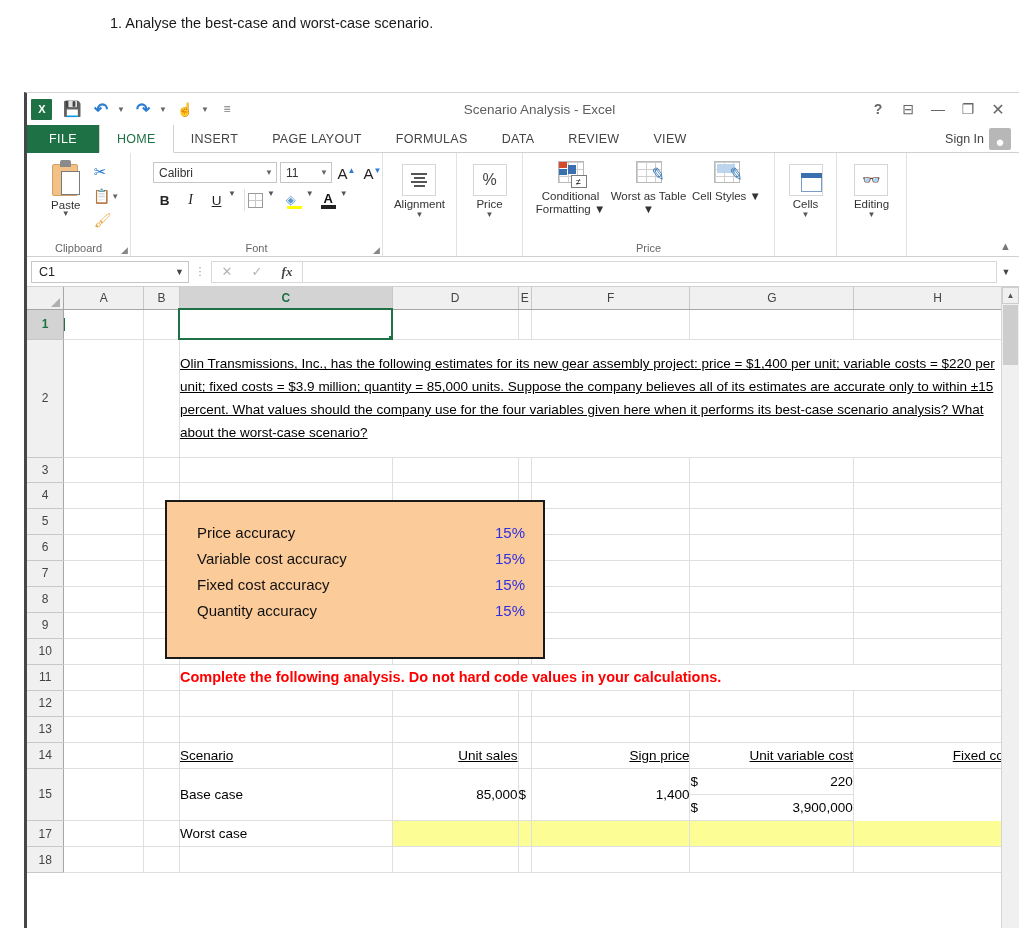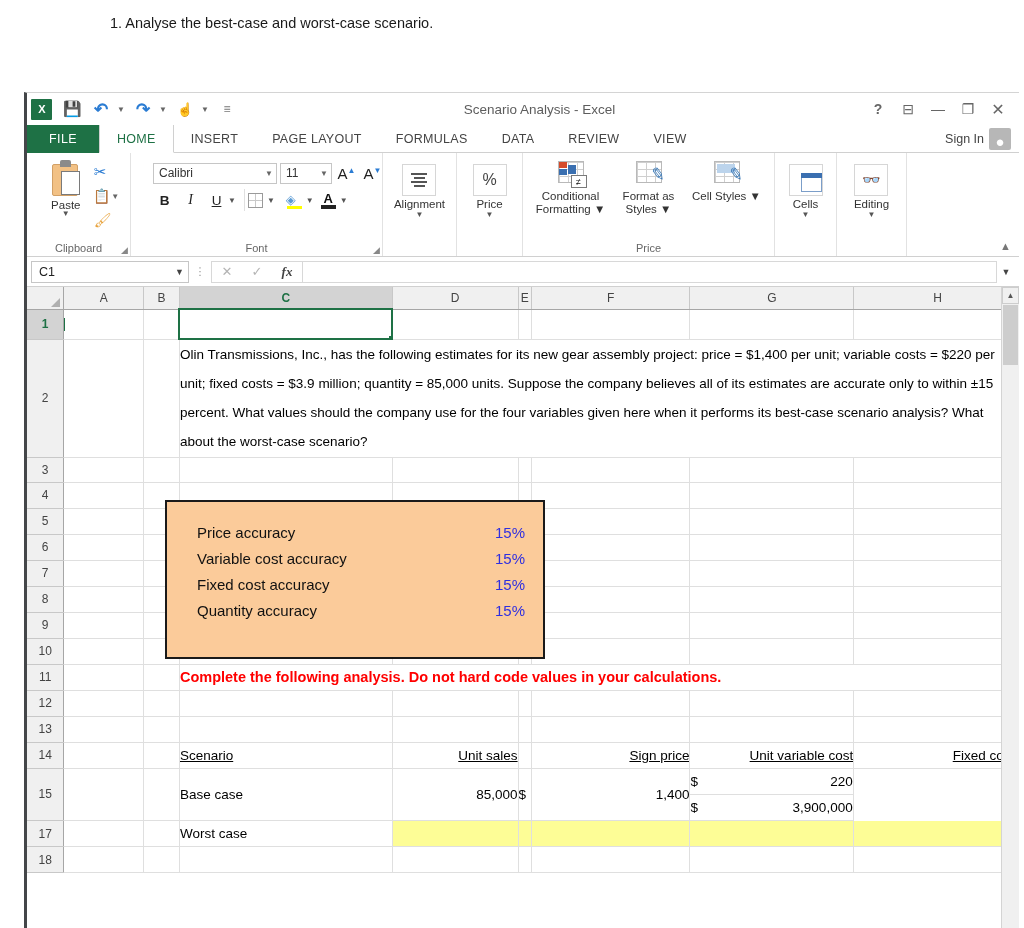--- a/index.html
+++ b/index.html
@@ -129,21 +129,21 @@
   .paste-txt { font-size:11.5px; color:#333; margin-top:1px; }
   .paste-caret { font-size:8px; color:#555; line-height:6px; }
   .clip-small { display:flex; flex-direction:column; gap:4px; padding-top:2px;}
   .ci { display:flex; align-items:center; gap:2px; height:20px; }
   .scissors { font-size:15px; color:#2b7cd3; }
   .copy-ico { font-size:14px; color:#2b7cd3; }
   .brush-ico { font-size:14px; color:#e8a33d; }
 
   
   .font-rows { display:flex; flex-direction:column; gap:5px; padding-top:2px; }
-  .frow { display:flex; align-items:center; gap:3px;padding-left:24px; }
+  .frow { display:flex; align-items:flex-start; gap:3px;padding-left:24px; }
   .combo {
     height:21px; border:1px solid #c6c6c6; background:#fff;
     display:flex; align-items:center; justify-content:space-between;
     font-size:12px; color:#333; padding:0 3px 0 5px;
   }
   .combo .cv { white-space:nowrap; }
   .combo .ca { font-size:8px; color:#666; }
   .fname { width:124px; }
   .fsize { width:52px; }
   .ibtn {
@@ -278,22 +278,22 @@
   td.active-cell { border:2px solid #1e7145; position:relative; }
   .fill-handle {
     position:absolute; right:-3px; bottom:-3px; width:5px; height:5px; background:#1e7145;
   }
   .caret-line {
     display:inline-block; width:1px; height:13px; background:#1e7145;
     vertical-align:middle;
   }
 
   .para-cell {
-    white-space:normal !important; font-size:14.5px; line-height:29px;
-    color:#000; padding:1px 4px 0 6px; vertical-align:top;
+    white-space:normal !important; font-size:14.5px; line-height:23px;
+    color:#000; padding:1px 4px 0 6px; vertical-align:top;text-decoration:underline;
   }
 
   .orange-box {
     position:absolute; left:138px; top:213px; width:380px; height:159px;
     background:#fbcb9a; border:2px solid #1a1a1a; z-index:3;
     padding:22px 18px 0 30px;
   }
   .ob-row { display:flex; justify-content:space-between; align-items:baseline; height:26px; }
   .ob-label { font-size:15px; color:#111; }
   .ob-val { font-size:15px; color:#2f2fe0; }
@@ -504,21 +504,21 @@
                 <span class="cf-blue2"></span>
               <span class="cf-badge">≠</span>
             </div>
             <div class="bigtxt"><span>Conditional Formatting</span> <span>▼</span></div>
           </div>
           <div class="style-item">
             <div class="fat-ico">
               <span class="grid-mini"></span>
                 <span class="brush-diag">✎</span>
             </div>
-            <div class="bigtxt"><span>Format as Styles</span> <span>▼</span></div>
+            <div class="bigtxt"><span>Worst as Table</span> <span>▼</span></div>
           </div>
           <div class="style-item">
             <div class="cs-ico">
               <span class="grid-mini"></span>
                 <span class="cs-fill"></span>
                 <span class="brush-diag">✎</span>
             </div>
             <div class="bigtxt"><span>Cell Styles</span> <span>▼</span></div>
           </div>
         </div>

